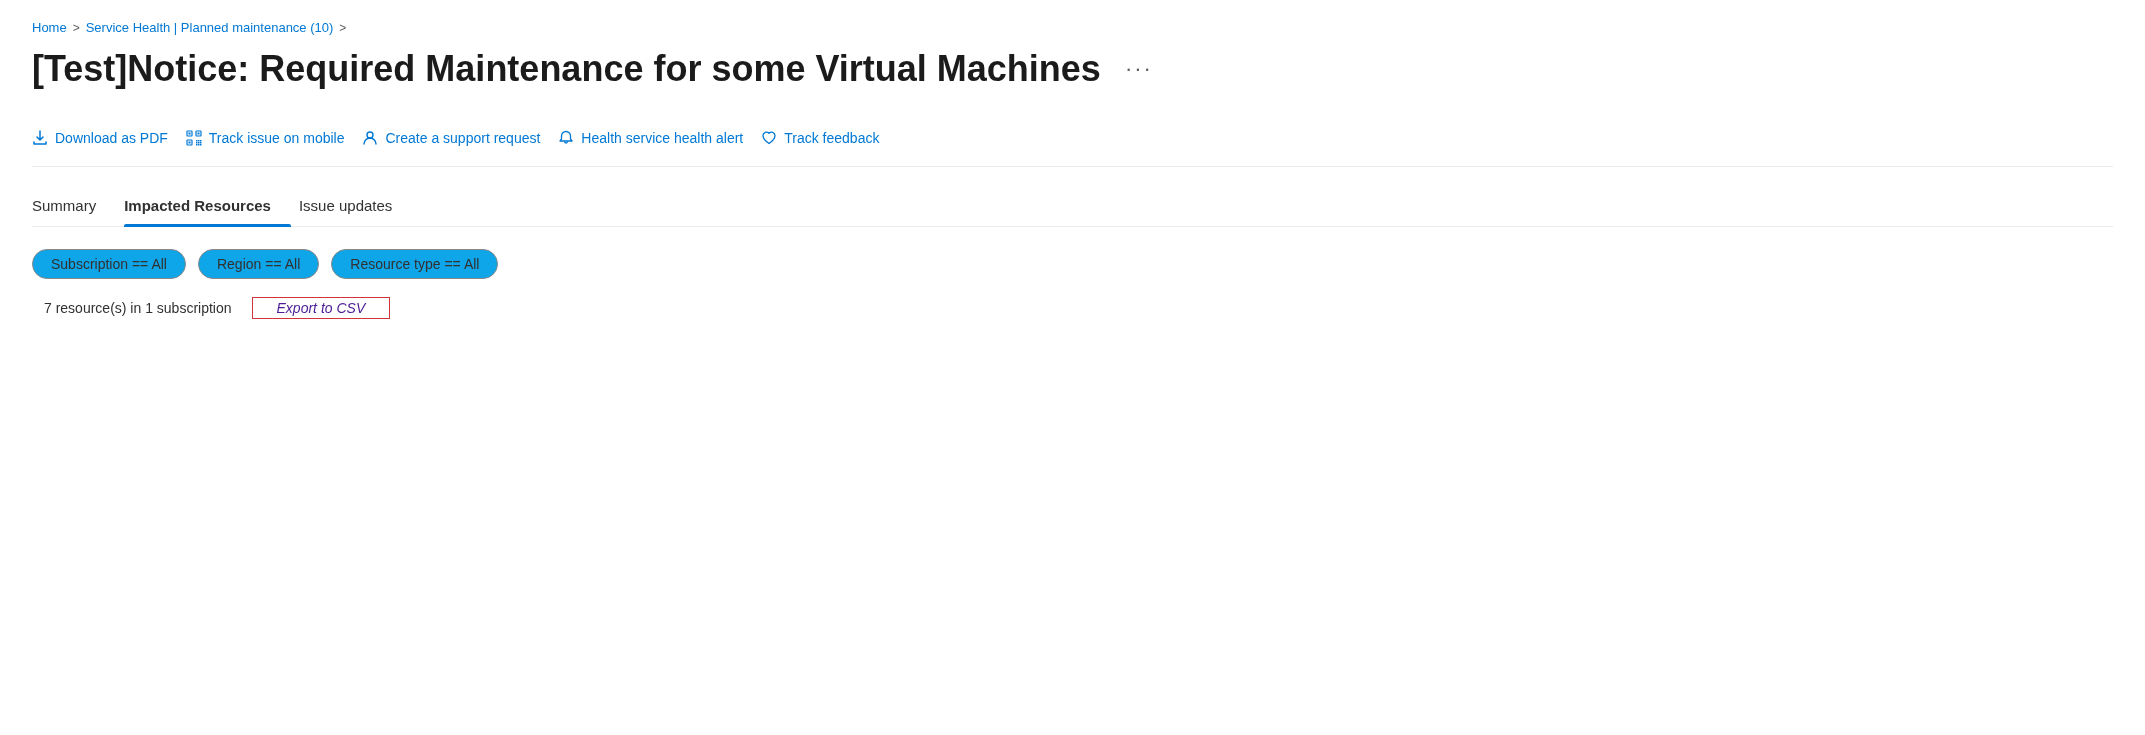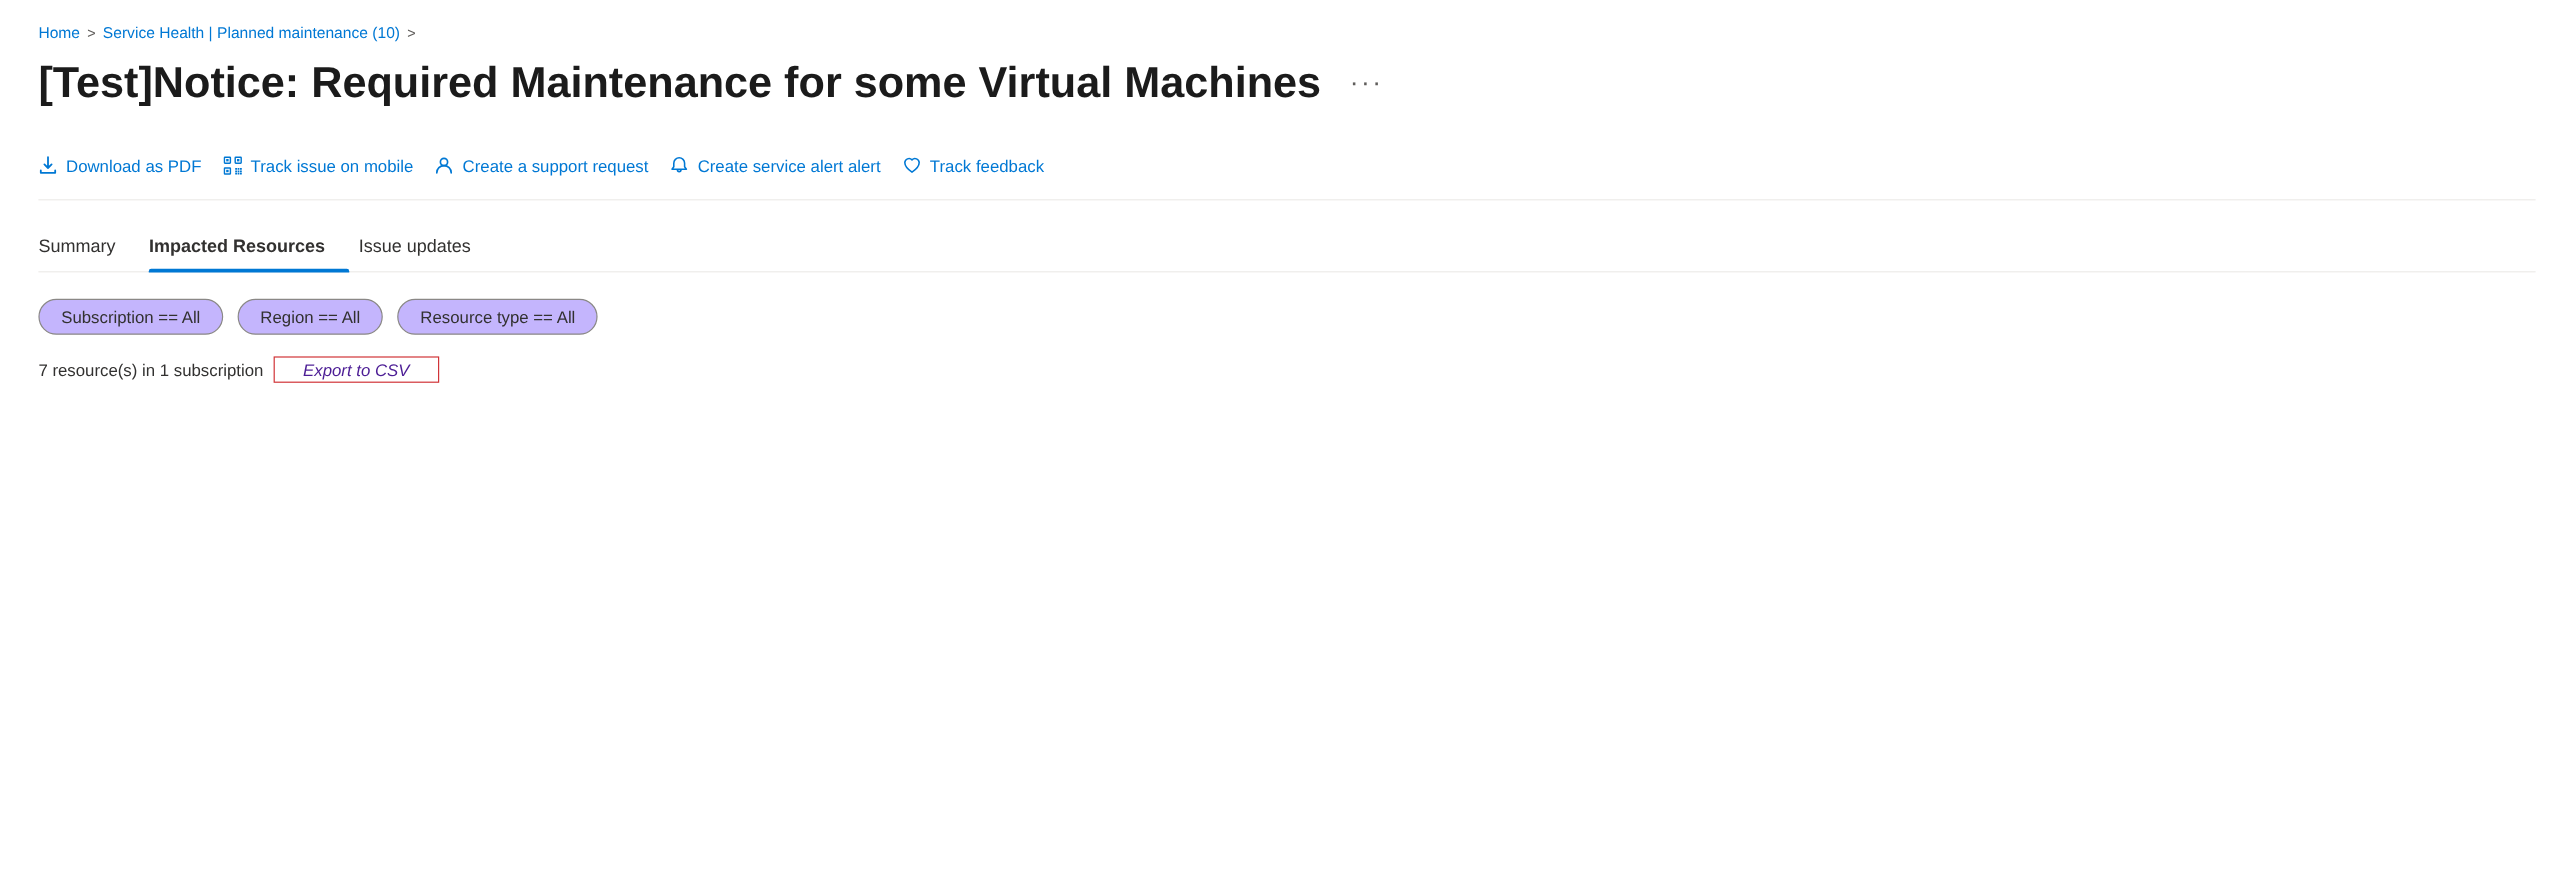--- a/index.html
+++ b/index.html
@@ -127,31 +127,32 @@
       flex-wrap: wrap;
     }
     .filter-pill {
       display: inline-flex;
       align-items: center;
       border: 1.5px solid #8a8886;
       border-radius: 50px;
       padding: 6px 18px;
       font-size: 14px;
       color: #323130;
-      background: #c4b5fd;
+      background: #0ea5e9;
       cursor: pointer;
       white-space: nowrap;
     }
     .resource-count-row {
       display: flex;
       align-items: center;
-      gap: 0;
+      gap: 12px;
       font-size: 14px;
       color: #323130;
       margin-bottom: 4px;
+      margin-left: 12px;
     }
     .export-link {
       color: #4c1d95;
       text-decoration: none;
       border: 1.5px solid #d13438;
       padding: 2px 24px;
       margin-left: 8px;
       cursor: pointer;
       font-size: 14px;
       font-style: italic;
@@ -207,21 +208,21 @@
     <span>Create a support request</span>
   </button>
 
   <button class="toolbar-btn">
     <span class="icon">
       <svg width="16" height="16" viewBox="0 0 16 16" fill="none" xmlns="http://www.w3.org/2000/svg">
         <path d="M8 1.5a4.5 4.5 0 00-4.5 4.5v3L2 11h12l-1.5-2V6A4.5 4.5 0 008 1.5z" stroke="#0078d4" stroke-width="1.3" fill="none" stroke-linejoin="round"></path>
         <path d="M6.5 11.5a1.5 1.5 0 003 0" stroke="#0078d4" stroke-width="1.3" fill="none"></path>
       </svg>
     </span>
-    <span>Create service alert alert</span>
+    <span>Health service health alert</span>
   </button>
 
   <button class="toolbar-btn">
     <span class="icon">
       <svg width="16" height="16" viewBox="0 0 16 16" fill="none" xmlns="http://www.w3.org/2000/svg">
         <path d="M8 13.5S2 9.5 2 5.5A3.5 3.5 0 018 3.2 3.5 3.5 0 0114 5.5c0 4-6 8-6 8z" stroke="#0078d4" stroke-width="1.3" fill="none" stroke-linejoin="round"></path>
       </svg>
     </span>
     <span>Track feedback</span>
   </button>

